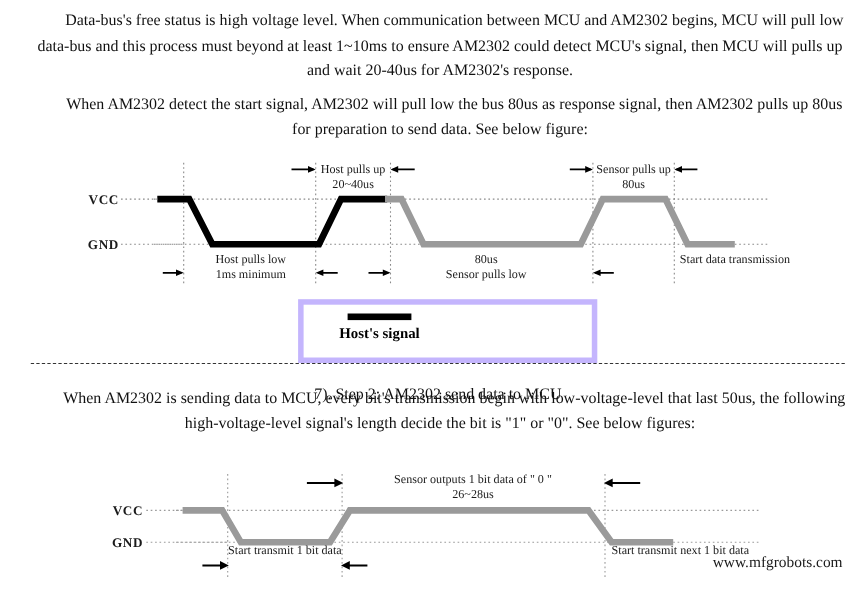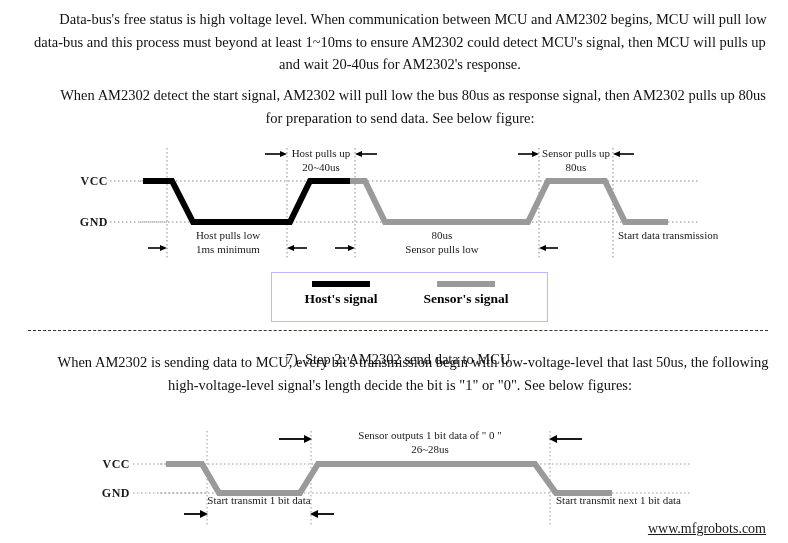--- a/index.html
+++ b/index.html
@@ -38,46 +38,44 @@
     top: 330px;
     width: 740px;
     height: 1px;
     border-top: 1px dashed #333333;
   }
 
   
   #watermark {
     position: absolute;
     right: 22px;
-    bottom: 6px;
+    bottom: 23px;
     font-size: 14px;
     color: #1a1a1a;
     font-family: "Liberation Serif", "DejaVu Serif", serif;
-    text-decoration: underline;
   }
 
   
   .figure {
     position: absolute;
   }
   #figure-1 { left: 0px; top: 140px; width: 788px; height: 125px; }
   #figure-2 { left: 0px; top: 425px; width: 788px; height: 110px; }
 
   .fig-svg { display: block; }
 
   
   #legend-box {
     position: absolute;
     left: 271px;
     top: 272px;
     width: 262px;
     height: 48px;
-    border: 1px solid #c4b5fd;
+    border: 5px solid #c4b5fd;
     background: #ffffff;
-    padding-left: 13px;
   }
   .legend-row {
     position: absolute;
     left: 0;
     top: 0;
     width: 100%;
     height: 100%;
   }
   .legend-item {
     position: absolute;
@@ -185,24 +183,20 @@
     </g>
   </svg>
 </div>
 
 <div id="legend-box">
   <div class="legend-row">
     <div class="legend-item" id="legend-host">
       <span class="legend-swatch sw-host"></span>
       <span class="legend-label">Host's signal</span>
     </div>
-    <div class="legend-item" id="legend-sensor">
-      <span class="legend-swatch sw-sensor"></span>
-      <span class="legend-label">Sensor's signal</span>
-    </div>
   </div>
 </div>
 
 <div id="divider"></div>
 
 <div class="para" id="step2-heading">7). Step 2: AM2302 send data to MCU</div>
 
 <div class="para" id="para-3"><span class="indent"></span><span>When AM2302 is sending data to MCU, every bit's transmission begin with low-voltage-level that last 50us, the following high-voltage-level signal's length decide the bit is "1" or "0".   See below figures:</span></div>
 
 <div class="figure" id="figure-2">

